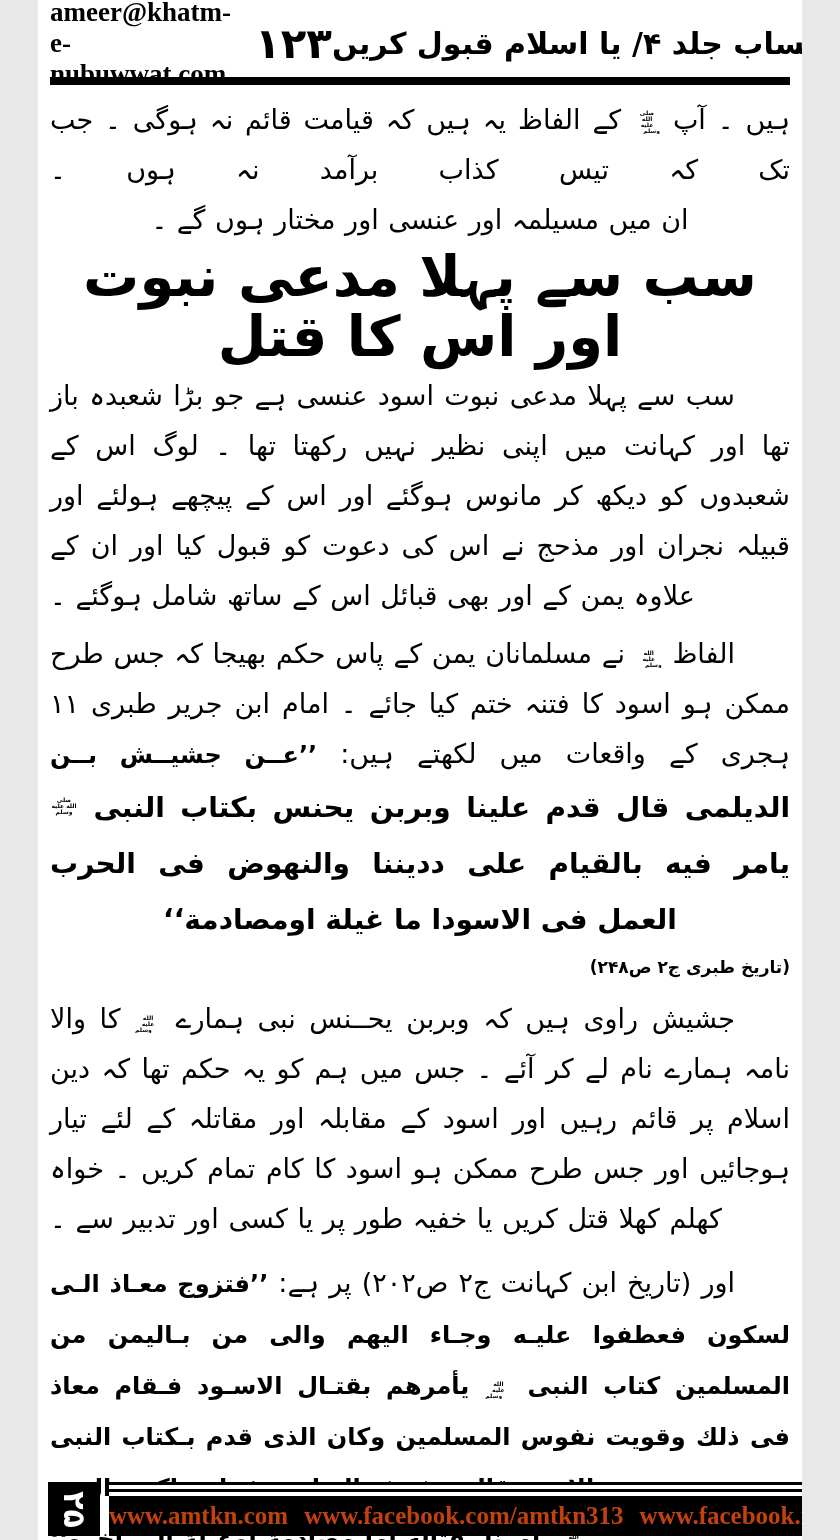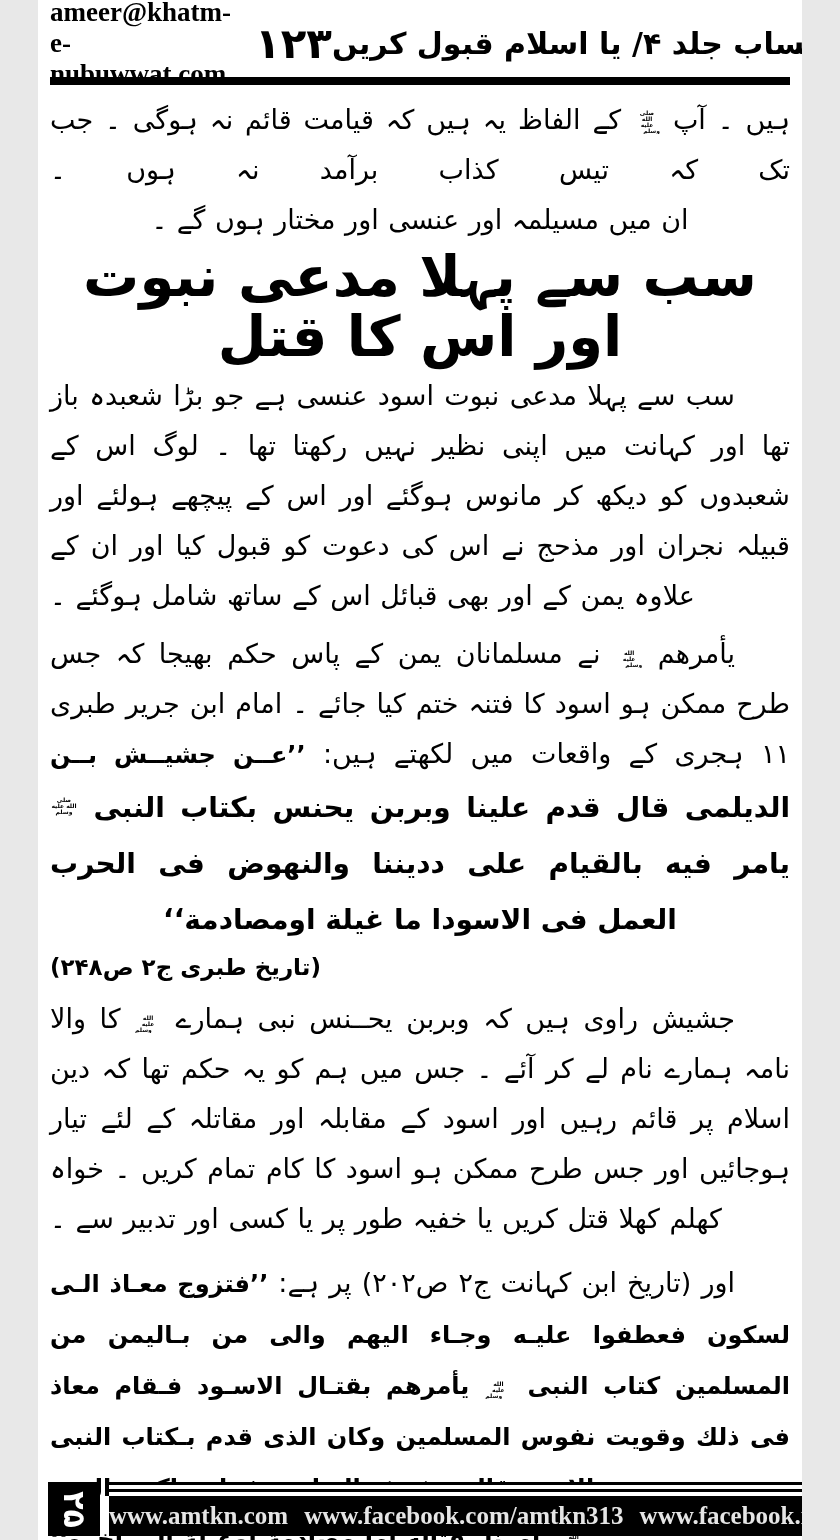--- a/index.html
+++ b/index.html
@@ -46,21 +46,21 @@
   }
 
   .arabic {
     direction:rtl;
     font-weight:bold;
     font-size:28px; line-height:56px;
     text-align:justify;
   }
   .arb { font-weight:bold; font-size:24px; }
 
-  .ref { direction:rtl; text-align:left; font-size:23px; line-height:38px; font-weight:bold; }
+  .ref { direction:rtl; text-align:right; font-size:17px; line-height:38px; font-weight:bold; }
 
   .mt8  { margin-top:8px; }
   .mt10 { margin-top:10px; }
   .mt14 { margin-top:14px; }
 
   
   .saw {
     display:inline-block;
     width:26px; height:24px; overflow:hidden;
     font-size:6px; line-height:1.0;
@@ -84,21 +84,21 @@
   .frule { height:3px; background:#000; }
   .fgap  { height:4px; background:#fff; }
   .fbar {
     background:#000; color:#fff; flex:1;
     display:flex; align-items:center; justify-content:center;
     gap:16px;
     font-family:"Liberation Serif", serif;
     font-weight:bold; font-size:25px;
     white-space:nowrap;
   }
-  .fbar a { color:#e5e5e5; text-decoration:none; }
+  .fbar a { color:#c2410c; text-decoration:none; }
 </style>
 </head>
 <body>
 
 <div class="page">
 
   <div class="hdr">
     <a class="hdr-email" href="#">ameer@khatm-e-nubuwwat.com</a>
     <span class="hdr-page">۱۲۳</span>
     <span class="hdr-title">احتساب جلد ۴/ یا اسلام قبول کریں</span>
@@ -110,21 +110,21 @@
     <span class="saw">صلى الله عليه وسلم</span>
     <span>کے الفاظ یہ ہیں کہ قیامت قائم نہ ہوگی ۔ جب تک کہ تیس کذاب برآمد نہ ہوں ۔</span>
   </div>
   <div class="urdu centerline">ان میں مسیلمہ اور عنسی اور مختار ہوں گے ۔</div>
 
   <div class="h1">سب سے پہلا مدعی نبوت اور اس کا قتل</div>
 
   <div class="urdu last-left indent">سب سے پہلا مدعی نبوت اسود عنسی ہے جو بڑا شعبدہ باز تھا اور کہانت میں اپنی نظیر نہیں رکھتا تھا ۔ لوگ اس کے شعبدوں کو دیکھ کر مانوس ہوگئے اور اس کے پیچھے ہولئے اور قبیلہ نجران اور مذحج نے اس کی دعوت کو قبول کیا اور ان کے علاوہ یمن کے اور بھی قبائل اس کے ساتھ شامل ہوگئے ۔</div>
 
   <div class="urdu just-all indent mt8">
-    <span>یأمرهم</span>
+    <span>الفاظ</span>
     <span class="saw">صلى الله عليه وسلم</span>
     <span>نے مسلمانان یمن کے پاس حکم بھیجا کہ جس طرح ممکن ہو اسود کا فتنہ ختم کیا جائے ۔ امام ابن جریر طبری ۱۱ ہجری کے واقعات میں لکھتے ہیں:</span>
     <span class="arb">’’عــن جشیــش بــن</span>
   </div>
 
   <div class="arabic last-center">
     <span>الدیلمی قال قدم علینا وبربن یحنس بکتاب النبی</span>
     <span class="saw">صلى الله عليه وسلم</span>
     <span>یامر فیه بالقیام علی ددیننا والنهوض فی الحرب العمل فی الاسودا ما غیلة اومصادمة‘‘</span>
   </div>

